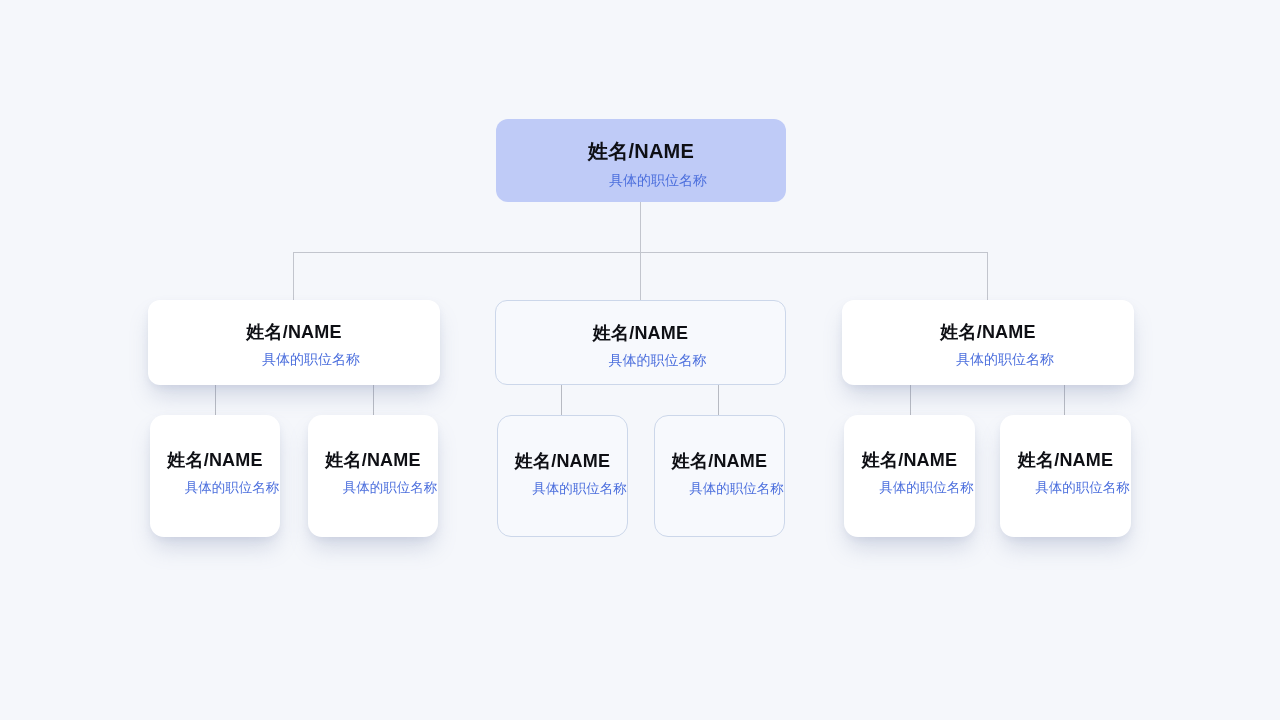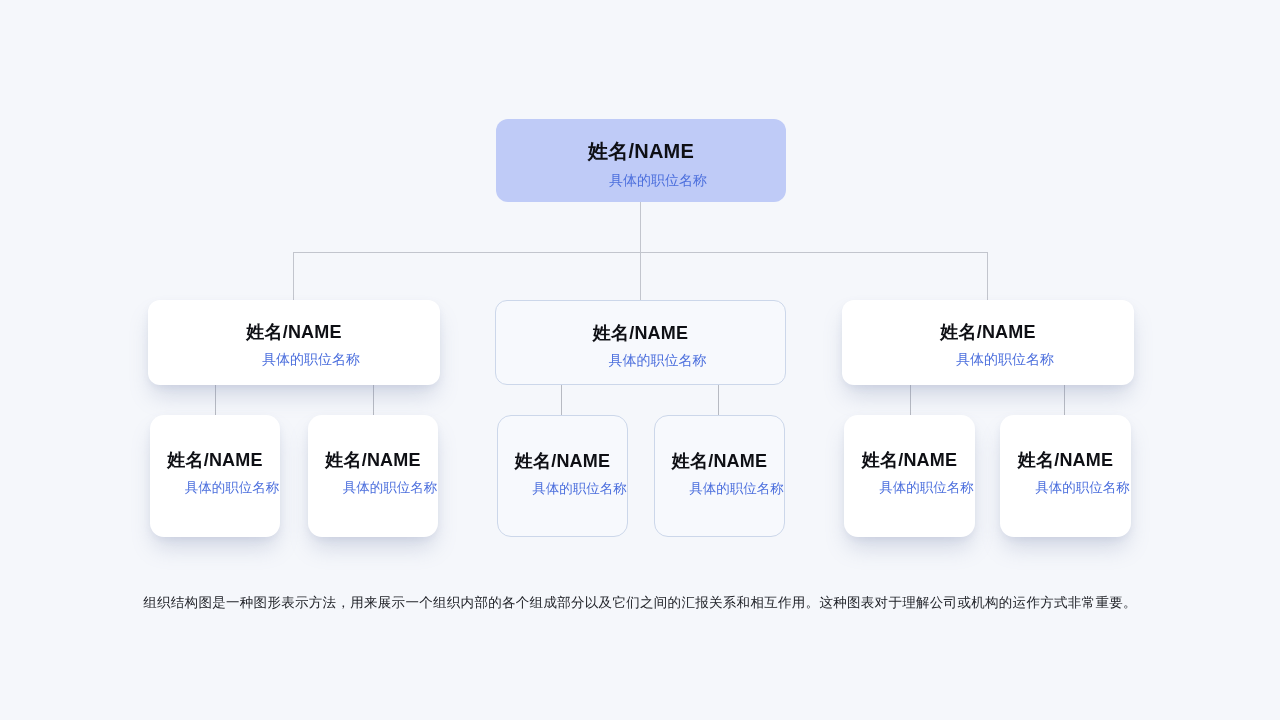--- a/index.html
+++ b/index.html
@@ -168,15 +168,14 @@
   </div>
   <div class="node card lvl3 n-c5">
     <span class="name">姓名/NAME</span>
     <span class="title">具体的职位名称</span>
   </div>
   <div class="node card lvl3 n-c6">
     <span class="name">姓名/NAME</span>
     <span class="title">具体的职位名称</span>
   </div>
 
-  <div class="caption">组织结构图是一种图形表示方法，用来展示一个组织内部的各个组成部分以及它们之间的汇报关系和相互作用。这种图表对于理解公司或机构的运作方式非常重要。</div>
 
 </div>
 
 </body></html>

